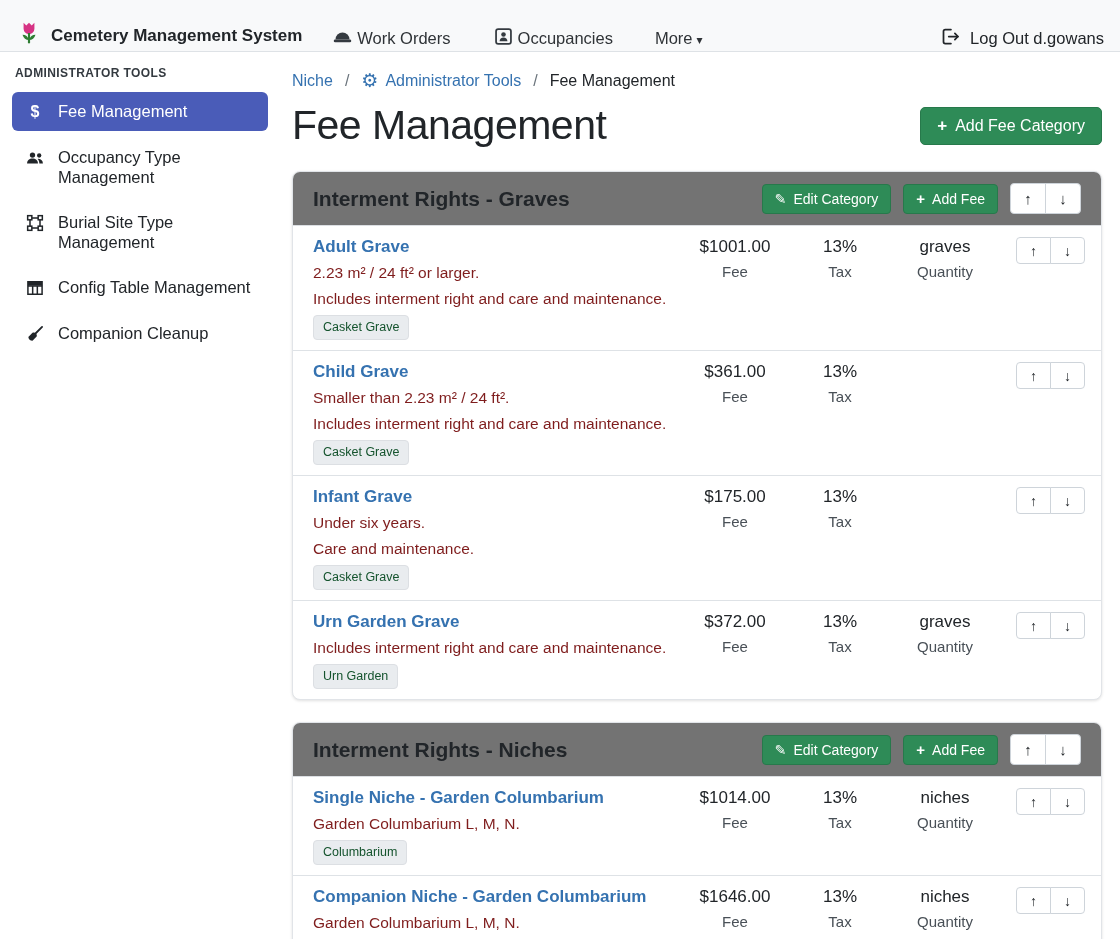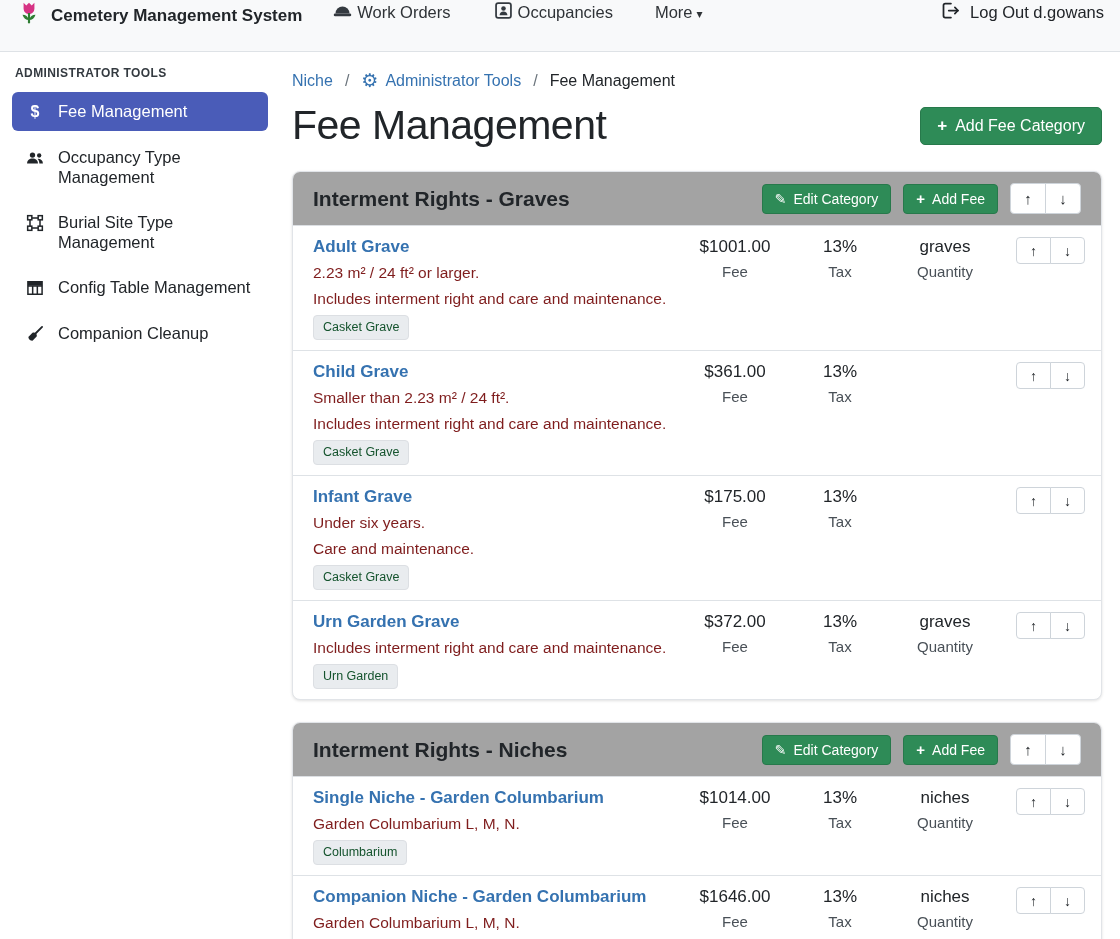--- a/index.html
+++ b/index.html
@@ -6,21 +6,21 @@
   html, body { margin: 0; padding: 0; }
   body {
     width: 1120px; height: 939px; overflow: hidden;
     font-family: "Liberation Sans", "DejaVu Sans", sans-serif;
     font-size: 16px; color: #212529; background: #fff;
   }
 
   
   .navbar {
     height: 52px; background: #f8f9fa; border-bottom: 1px solid #dee2e6;
-    display: flex; align-items: flex-start; padding: 0 16px;
+    display: flex; align-items: flex-end; padding: 0 16px;
   }
   .brand { display: flex; align-items: center; gap: 9px; font-weight: 700; font-size: 17px; cursor: pointer; }
   .nav-items { display: flex; align-items: center; gap: 42px; margin-left: 30px; }
   .nav-item { display: flex; align-items: center; gap: 4px; color: #2f3337; font-size: 16.5px; cursor: pointer; }
   .chevron { font-size: 12px; color: #2f3337; margin-top: 2px; }
   .nav-right { margin-left: auto; display: flex; align-items: center; gap: 9px; font-size: 16.5px; cursor: pointer; }
 
   
   .layout { display: flex; align-items: flex-start; }
   .sidebar { width: 280px; flex: 0 0 280px; padding: 14px 12px 0; }
@@ -56,21 +56,21 @@
   .plus-glyph { font-weight: 700; font-size: 17px; line-height: 14px; }
   .btn-sm .plus-glyph { font-size: 15px; }
   .pencil-glyph { font-size: 14px; }
 
   
   .card {
     border: 1px solid #e1e4e8; border-radius: 8px; overflow: hidden; background: #fff;
     box-shadow: 0 1px 3px rgba(0,0,0,.12); margin-bottom: 22px;
   }
   .card-header {
-    background: #a3a3a3; border-bottom: 1px solid #dcdfe3;
+    background: #737373; border-bottom: 1px solid #dcdfe3;
     padding: 11px 20px; display: flex; align-items: center;
   }
   .card-title { font-size: 21px; font-weight: 600; flex: 1; }
   .header-actions { display: flex; gap: 12px; align-items: center; }
   .arrow-group { display: flex; }
   .arrow-btn {
     width: 36px; height: 31px; background: #fff; border: 1px solid #ced4da;
     font-size: 15px; color: #212529; cursor: pointer;
     display: flex; align-items: center; justify-content: center; font-family: inherit;
   }

